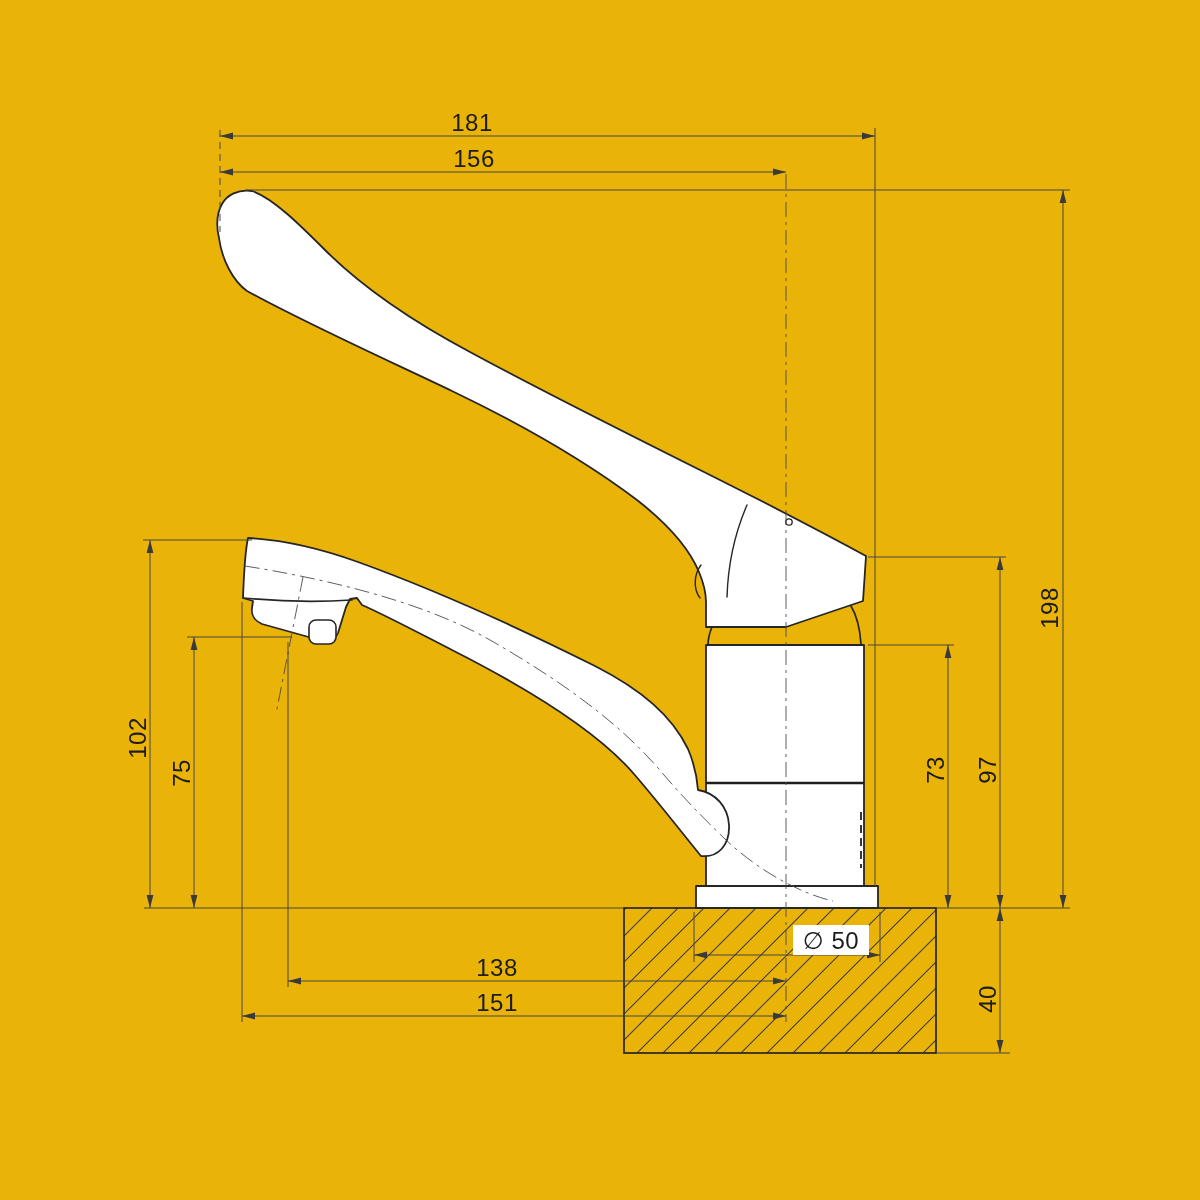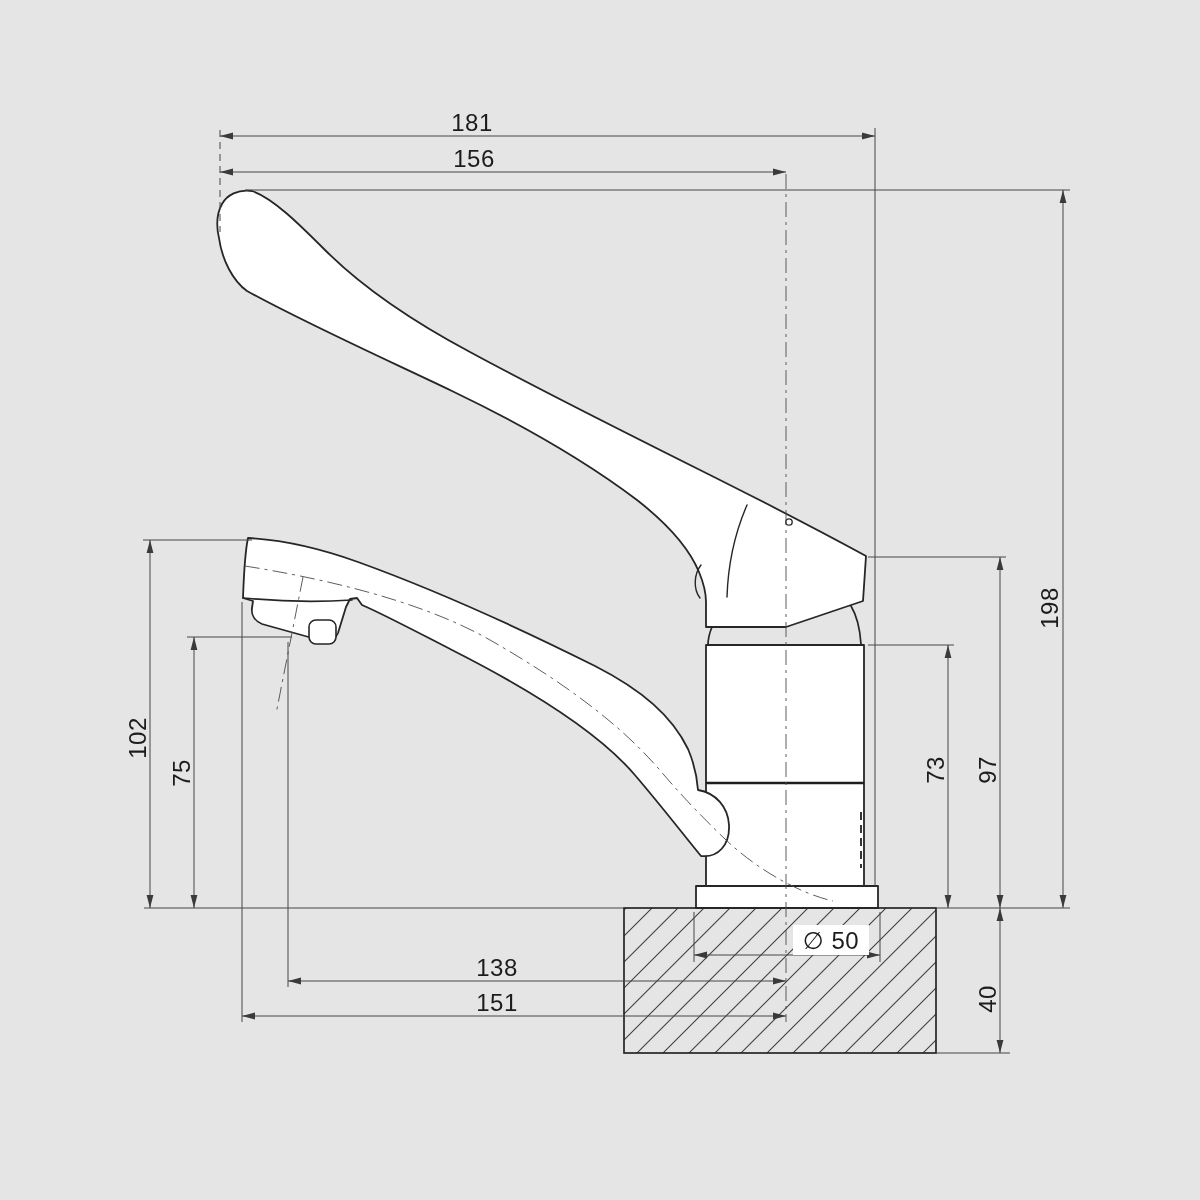--- a/index.html
+++ b/index.html
@@ -1,16 +1,16 @@
 <!DOCTYPE html>
 <html><head>
 <meta charset="utf-8">
 <style>
   html,body{margin:0;padding:0;background:#ffffff;}
-  .stage{position:relative;width:1200px;height:1200px;background:#e5e5e5;overflow:hidden;}
+  .stage{position:relative;width:1200px;height:1200px;background:#eab308;overflow:hidden;}
   svg{display:block;}
   
   .part      {fill:#ffffff;stroke:#262626;stroke-width:1.8;stroke-linejoin:round;}
   .pline     {fill:none;stroke:#262626;stroke-width:1.7;stroke-linecap:round;}
   .pbold     {fill:none;stroke:#1e1e1e;stroke-width:2.6;}
   .hiddenln  {fill:none;stroke:#222222;stroke-width:1.8;stroke-dasharray:8 5;}
   
   .dim  {fill:none;stroke:#474747;stroke-width:1;}
   .ext  {fill:none;stroke:#474747;stroke-width:1;}
   .extd {fill:none;stroke:#474747;stroke-width:1;stroke-dasharray:7 5;}

